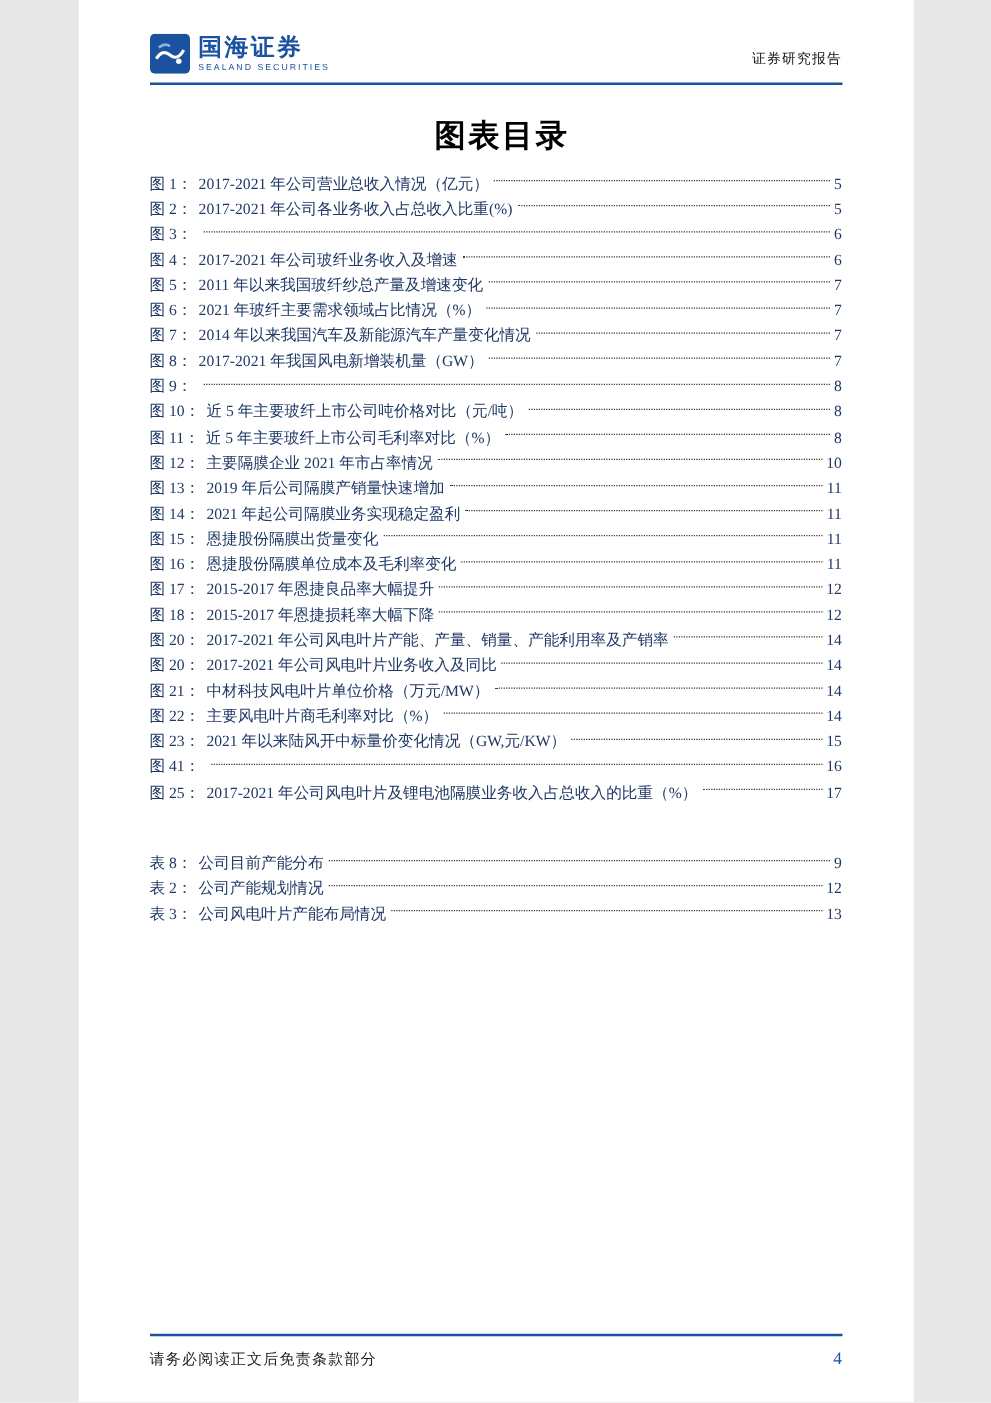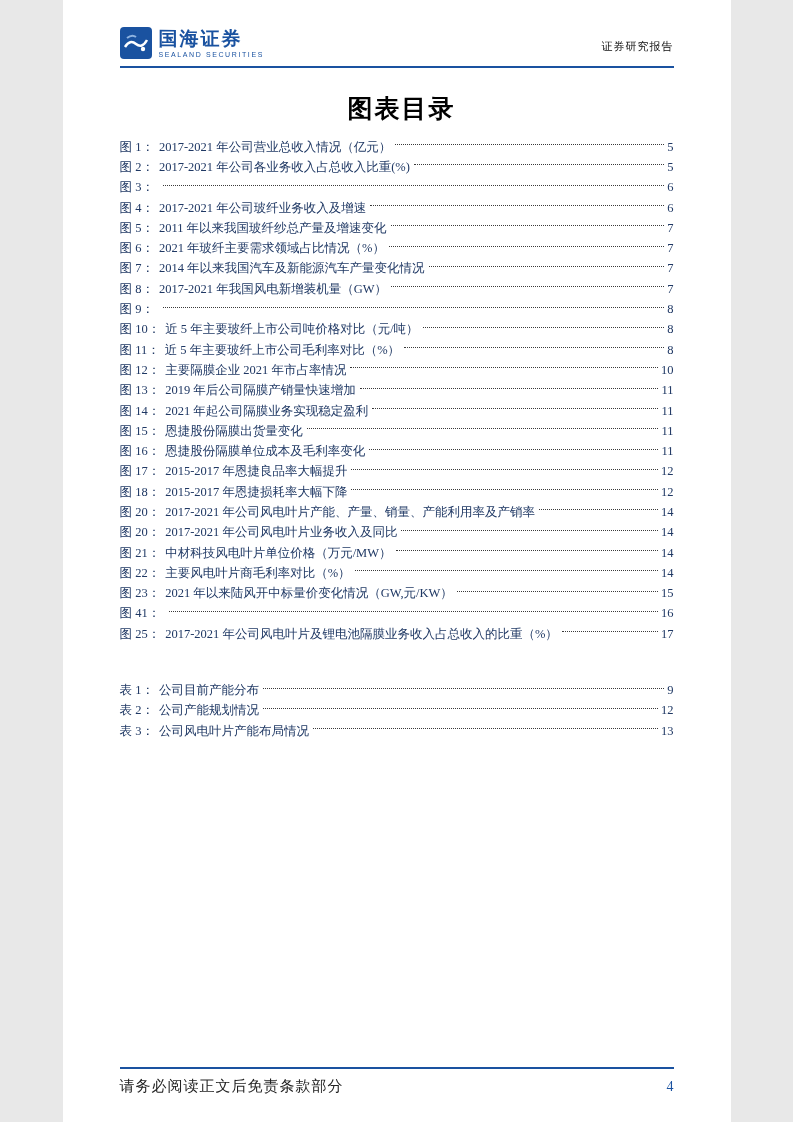--- a/index.html
+++ b/index.html
@@ -95,21 +95,21 @@
     background: #1a52a0;
   }
   .footer {
     position: absolute;
     bottom: 26px; left: 57px; right: 57px;
     display: flex;
     justify-content: space-between;
     align-items: center;
   }
   .footer-disclaimer {
-    font-size: 15px;
+    font-size: 12px;
     color: #222222;
     letter-spacing: 1px;
     font-family: Liberation Serif, serif;
   }
   .footer-page {
     font-size: 14px;
     color: #1a52a0;
   }
 </style>
 </head>
@@ -284,21 +284,21 @@
         <div class="toc-row">
           <span class="toc-label">图 25：</span>
           <span class="toc-title">2017-2021 年公司风电叶片及锂电池隔膜业务收入占总收入的比重（%）</span>
           <span class="toc-leader"></span>
           <span class="toc-page">17</span>
         </div>
       </div>
     <div class="toc-gap"></div>
     <div id="tables-list">
         <div class="toc-row">
-          <span class="toc-label">表 1：</span>
+          <span class="toc-label">表 8：</span>
           <span class="toc-title">公司目前产能分布</span>
           <span class="toc-leader"></span>
           <span class="toc-page">9</span>
         </div>
         <div class="toc-row">
           <span class="toc-label">表 2：</span>
           <span class="toc-title">公司产能规划情况</span>
           <span class="toc-leader"></span>
           <span class="toc-page">12</span>
         </div>

